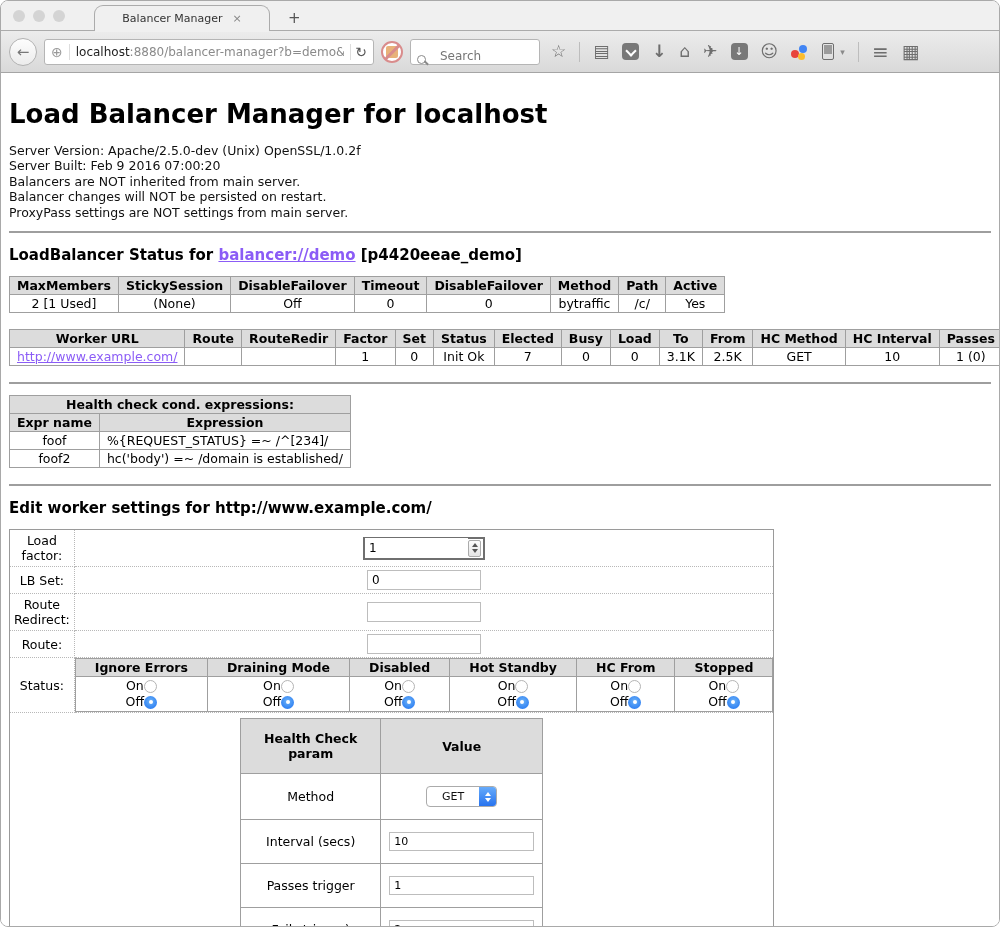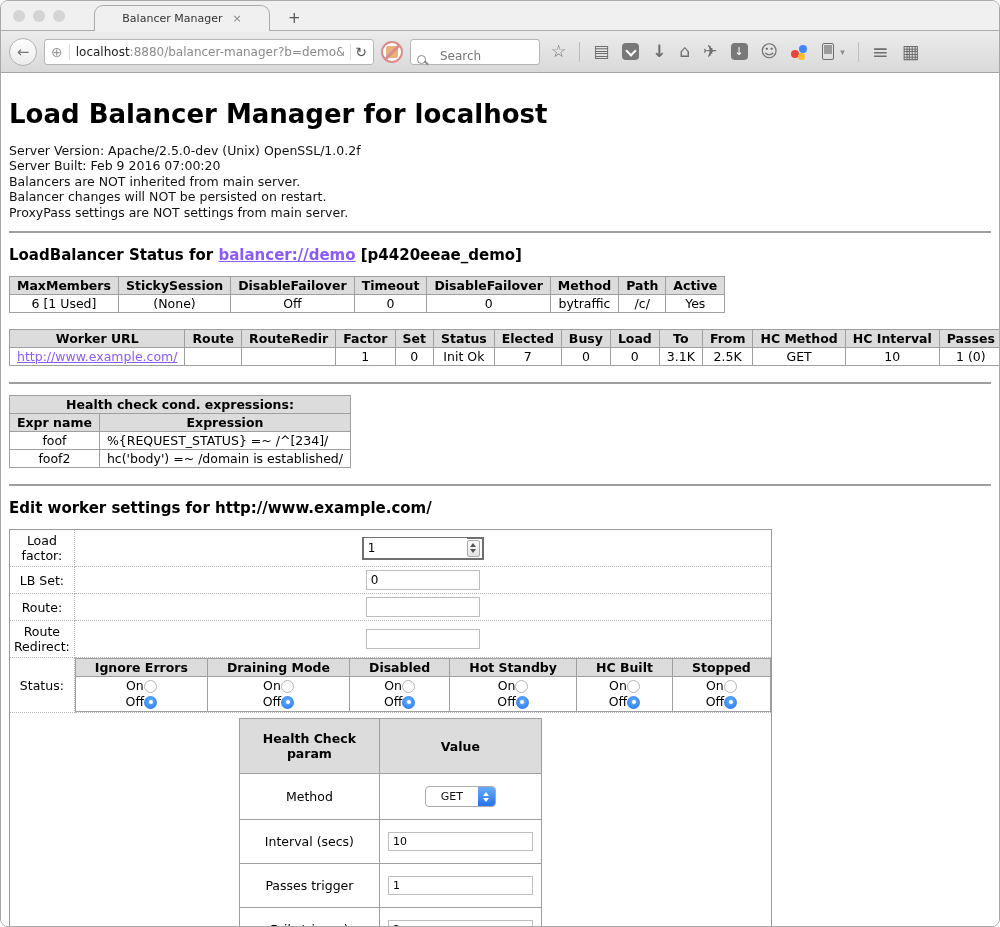--- a/index.html
+++ b/index.html
@@ -178,21 +178,21 @@
         <th>MaxMembers</th>
         <th>StickySession</th>
         <th>DisableFailover</th>
         <th>Timeout</th>
         <th>DisableFailover</th>
         <th>Method</th>
         <th>Path</th>
         <th>Active</th>
       </tr>
       <tr>
-        <td>6 [1 Used]</td>
+        <td>2 [1 Used]</td>
         <td>(None)</td>
         <td>Off</td>
         <td>0</td>
         <td>0</td>
         <td>bytraffic</td>
         <td>/c/</td>
         <td>Yes</td>
       </tr>
     </tbody>
       </table>
@@ -274,38 +274,38 @@
                   <i class="dn"></i>
                 </span>
           </span>
         </td>
       </tr>
       <tr>
         <td class="flabel">LB Set:</td>
         <td><input type="text" value="0" style=""></td>
       </tr>
       <tr>
+        <td class="flabel">Route Redirect:</td>
+        <td><input type="text" value="" style=""></td>
+      </tr>
+      <tr>
         <td class="flabel">Route:</td>
-        <td><input type="text" value="" style=""></td>
-      </tr>
-      <tr>
-        <td class="flabel">Route Redirect:</td>
         <td><input type="text" value="" style=""></td>
       </tr>
       <tr>
         <td class="flabel">Status:</td>
         <td style="padding:0">
           <table class="status">
             <tbody>
                   <tr>
               <th>Ignore Errors</th>
               <th>Draining Mode</th>
               <th>Disabled</th>
               <th>Hot Standby</th>
-              <th>HC Built</th>
+              <th>HC From</th>
               <th>Stopped</th>
             </tr>
             <tr>
               <td>
                 <div class="radiorow">
                         <span>On</span>
                         <span class="radio"></span>
                       </div>
                 <div class="radiorow">
                         <span>Off</span>

